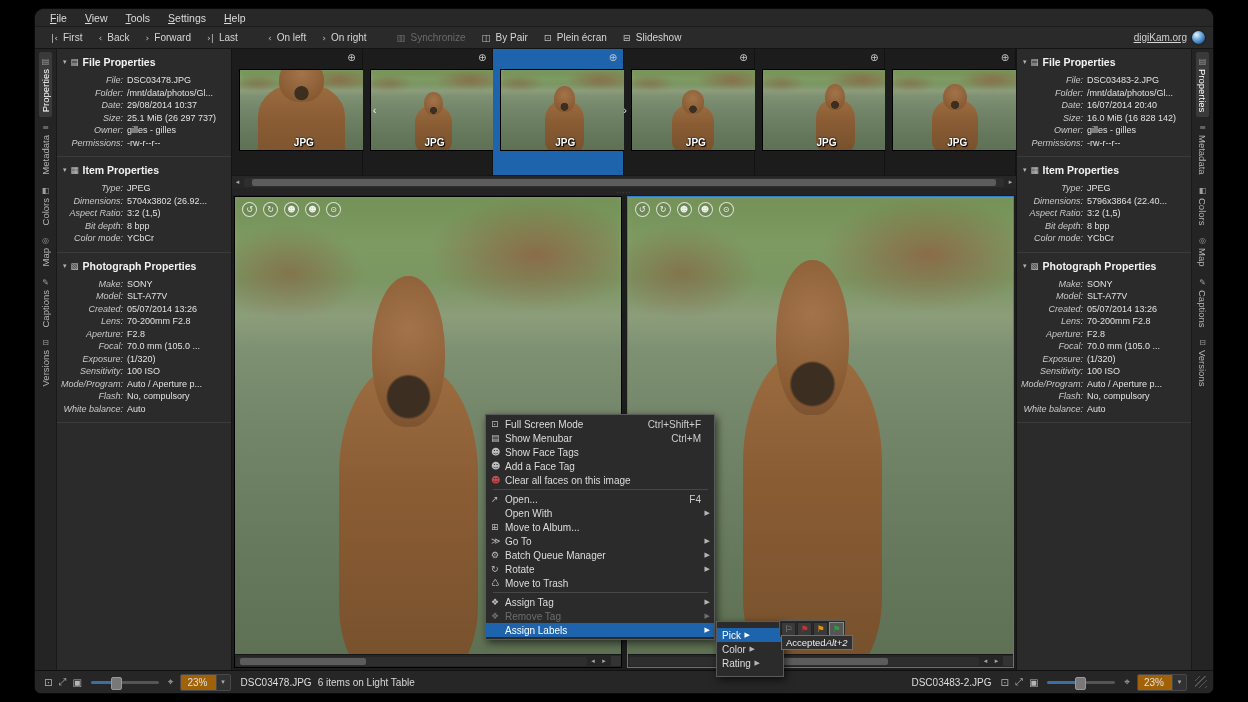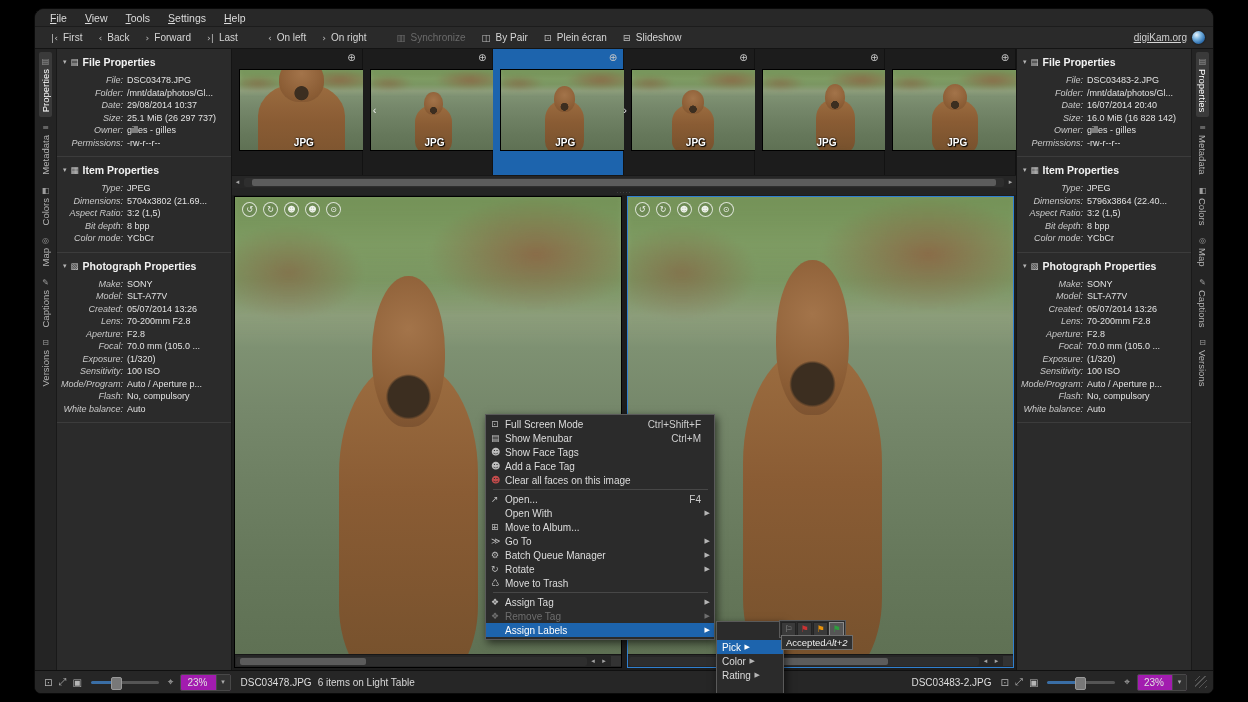--- a/index.html
+++ b/index.html
@@ -113,21 +113,21 @@
   
   .statusbar{height:22px;background:#262626;border-top:1px solid #101010;display:flex;align-items:center;
              padding:0 6px;flex:none;font-size:10px;position:relative;}
   .sb-ico{color:#b5b5b5;font-size:10px;padding:0 3px;cursor:pointer;font-family:"DejaVu Sans",sans-serif;}
   .slider{width:68px;height:3px;background:linear-gradient(90deg,#3a6ea5 0 32%,#555 32%);border-radius:2px;
           position:relative;margin:0 6px;cursor:pointer;}
   .slider .knob{position:absolute;top:-4px;left:30%;width:9px;height:11px;background:#787878;border:1px solid #999;
                 border-radius:2px;}
   .slider.r .knob{left:40%;}
   .slider.r{background:linear-gradient(90deg,#3a6ea5 0 42%,#555 42%);}
-  .combo{display:flex;align-items:center;background:#a21caf;border:1px solid #484848;border-radius:2px;
+  .combo{display:flex;align-items:center;background:#a16207;border:1px solid #484848;border-radius:2px;
          margin:0 4px;height:15px;cursor:pointer;justify-content:flex-end;}
   .combo .cval{padding:0 8px 0 6px;color:#e0e0e0;}
   .combo .cbtn{width:13px;height:100%;border-left:1px solid #484848;display:flex;align-items:center;
                justify-content:center;color:#aaa;font-size:7px;background:#323232;}
   .sb-file{color:#dedede;padding:0 6px;}
   .sb-center{flex:1;text-align:left;color:#d8d8d8;}
   .grip{width:12px;height:12px;margin-left:4px;
         background:repeating-linear-gradient(135deg,transparent 0 3px,#555 3px 4px);}
   
   .ctxmenu{position:absolute;left:450px;top:405px;width:228px;background:#2b2b2b;border:1px solid #5a5a5a;
@@ -137,21 +137,21 @@
   .mico.red{color:#c34b4b;}
   .mlbl{white-space:nowrap;}
   .msc{margin-left:auto;padding-left:12px;color:#cdcdcd;}
   .marrow{width:9px;flex:none;text-align:right;font-size:7px;color:#b5b5b5;}
   .mrow.active{background:#1d64ad;color:#fff;}
   .mrow.active .mico,.mrow.active .marrow,.mrow.active .msc{color:#fff;}
   .mrow.disabled,.mrow.disabled .mico,.mrow.disabled .marrow{color:#6e6e6e;}
   .mrow.sep{height:5px;cursor:default;}
   .mrow.sep::after{content:"";flex:1;border-top:1px solid #474747;margin:0 2px;}
   .submenu{position:absolute;left:681px;top:612px;width:66px;background:#2b2b2b;border:1px solid #5a5a5a;
-           box-shadow:2px 3px 8px rgba(0,0,0,.6);padding:18px 0;z-index:11;font-size:10px;}
+           box-shadow:2px 3px 8px rgba(0,0,0,.6);padding:6px 0;z-index:11;font-size:10px;}
   .flagbar{position:absolute;left:744px;top:611px;background:#2b2b2b;border:1px solid #5a5a5a;display:flex;
            padding:1px;gap:1px;z-index:12;}
   .flagbtn{width:15px;height:14px;background:#3a3a3a;border:1px solid #232323;display:flex;align-items:center;
            justify-content:center;cursor:pointer;padding:0;}
   .flagbtn.pressed{background:#565656;border-color:#8a8a8a;}
   .flag{font-size:9px;font-family:"DejaVu Sans",sans-serif;line-height:1;}
   .flag.none{color:#9a9a9a;} .flag.red{color:#cc3333;} .flag.orange{color:#e8920a;} .flag.green{color:#2e9e3e;}
   .flagtip{position:absolute;left:746px;top:626px;background:#2f2f2f;border:1px solid #6e6e6e;color:#efefef;
            font-size:9.5px;padding:1px 4px;z-index:13;white-space:nowrap;}
   .flagtip .tt-sc{font-style:italic;}
@@ -314,21 +314,21 @@
           </div>
           <div>
 
               <div class="prow">
                 <span class="plabel">Type:</span>
                 <span class="pvalue">JPEG</span>
               </div>
 
               <div class="prow">
                 <span class="plabel">Dimensions:</span>
-                <span class="pvalue">5704x3802 (21.69...</span>
+                <span class="pvalue">5704x3802 (26.92...</span>
               </div>
 
               <div class="prow">
                 <span class="plabel">Aspect Ratio:</span>
                 <span class="pvalue">3:2 (1,5)</span>
               </div>
 
               <div class="prow">
                 <span class="plabel">Bit depth:</span>
                 <span class="pvalue">8 bpp</span>

